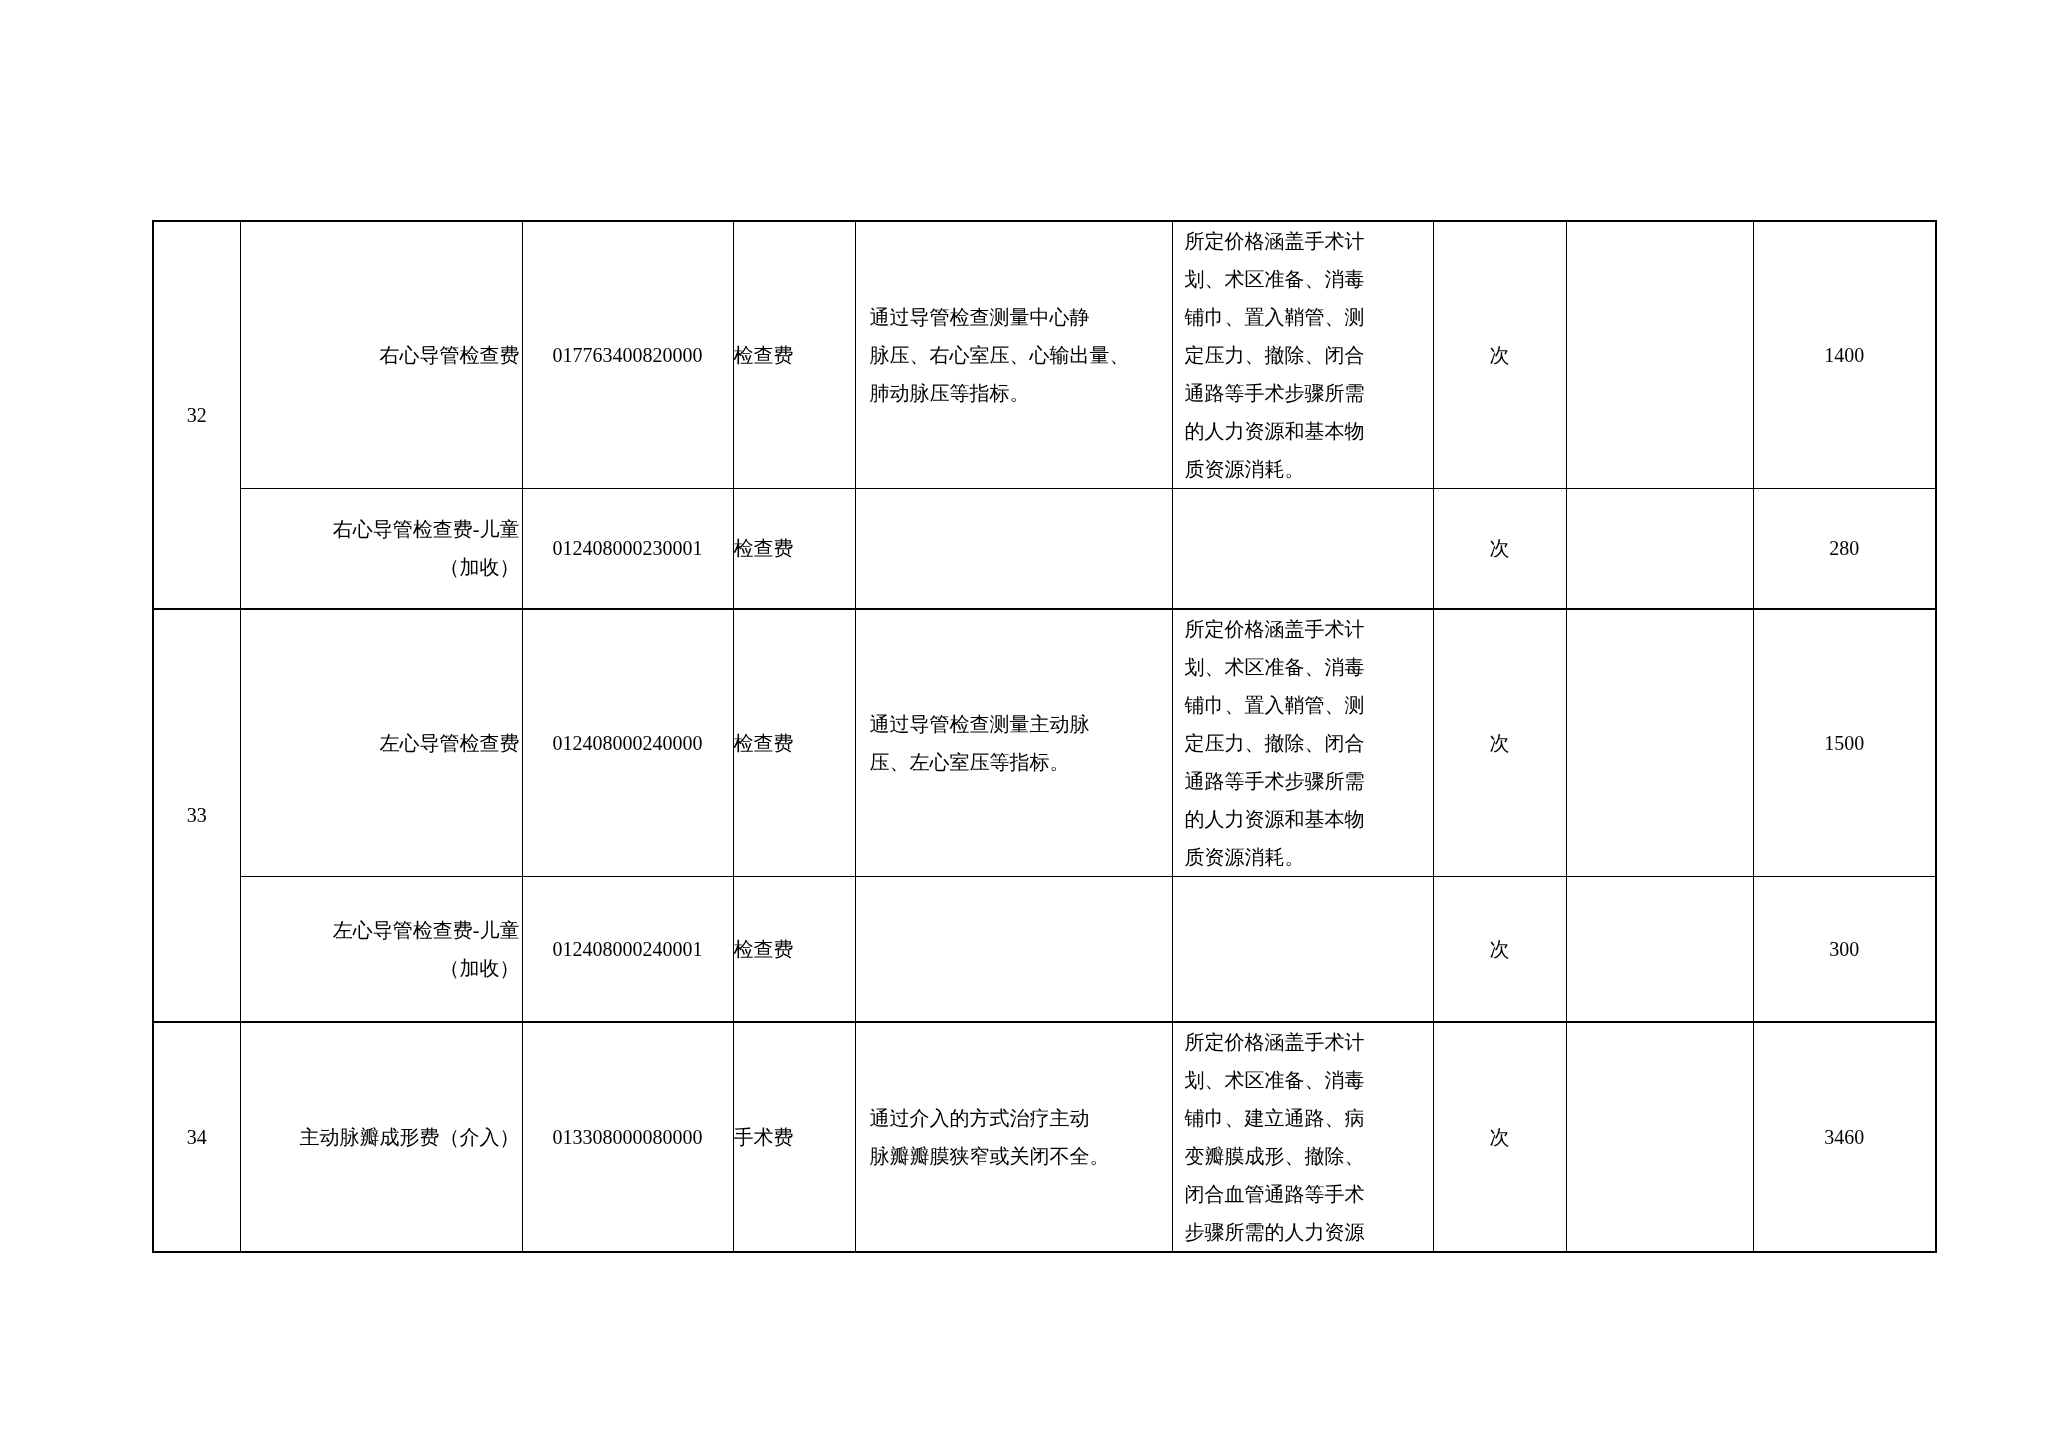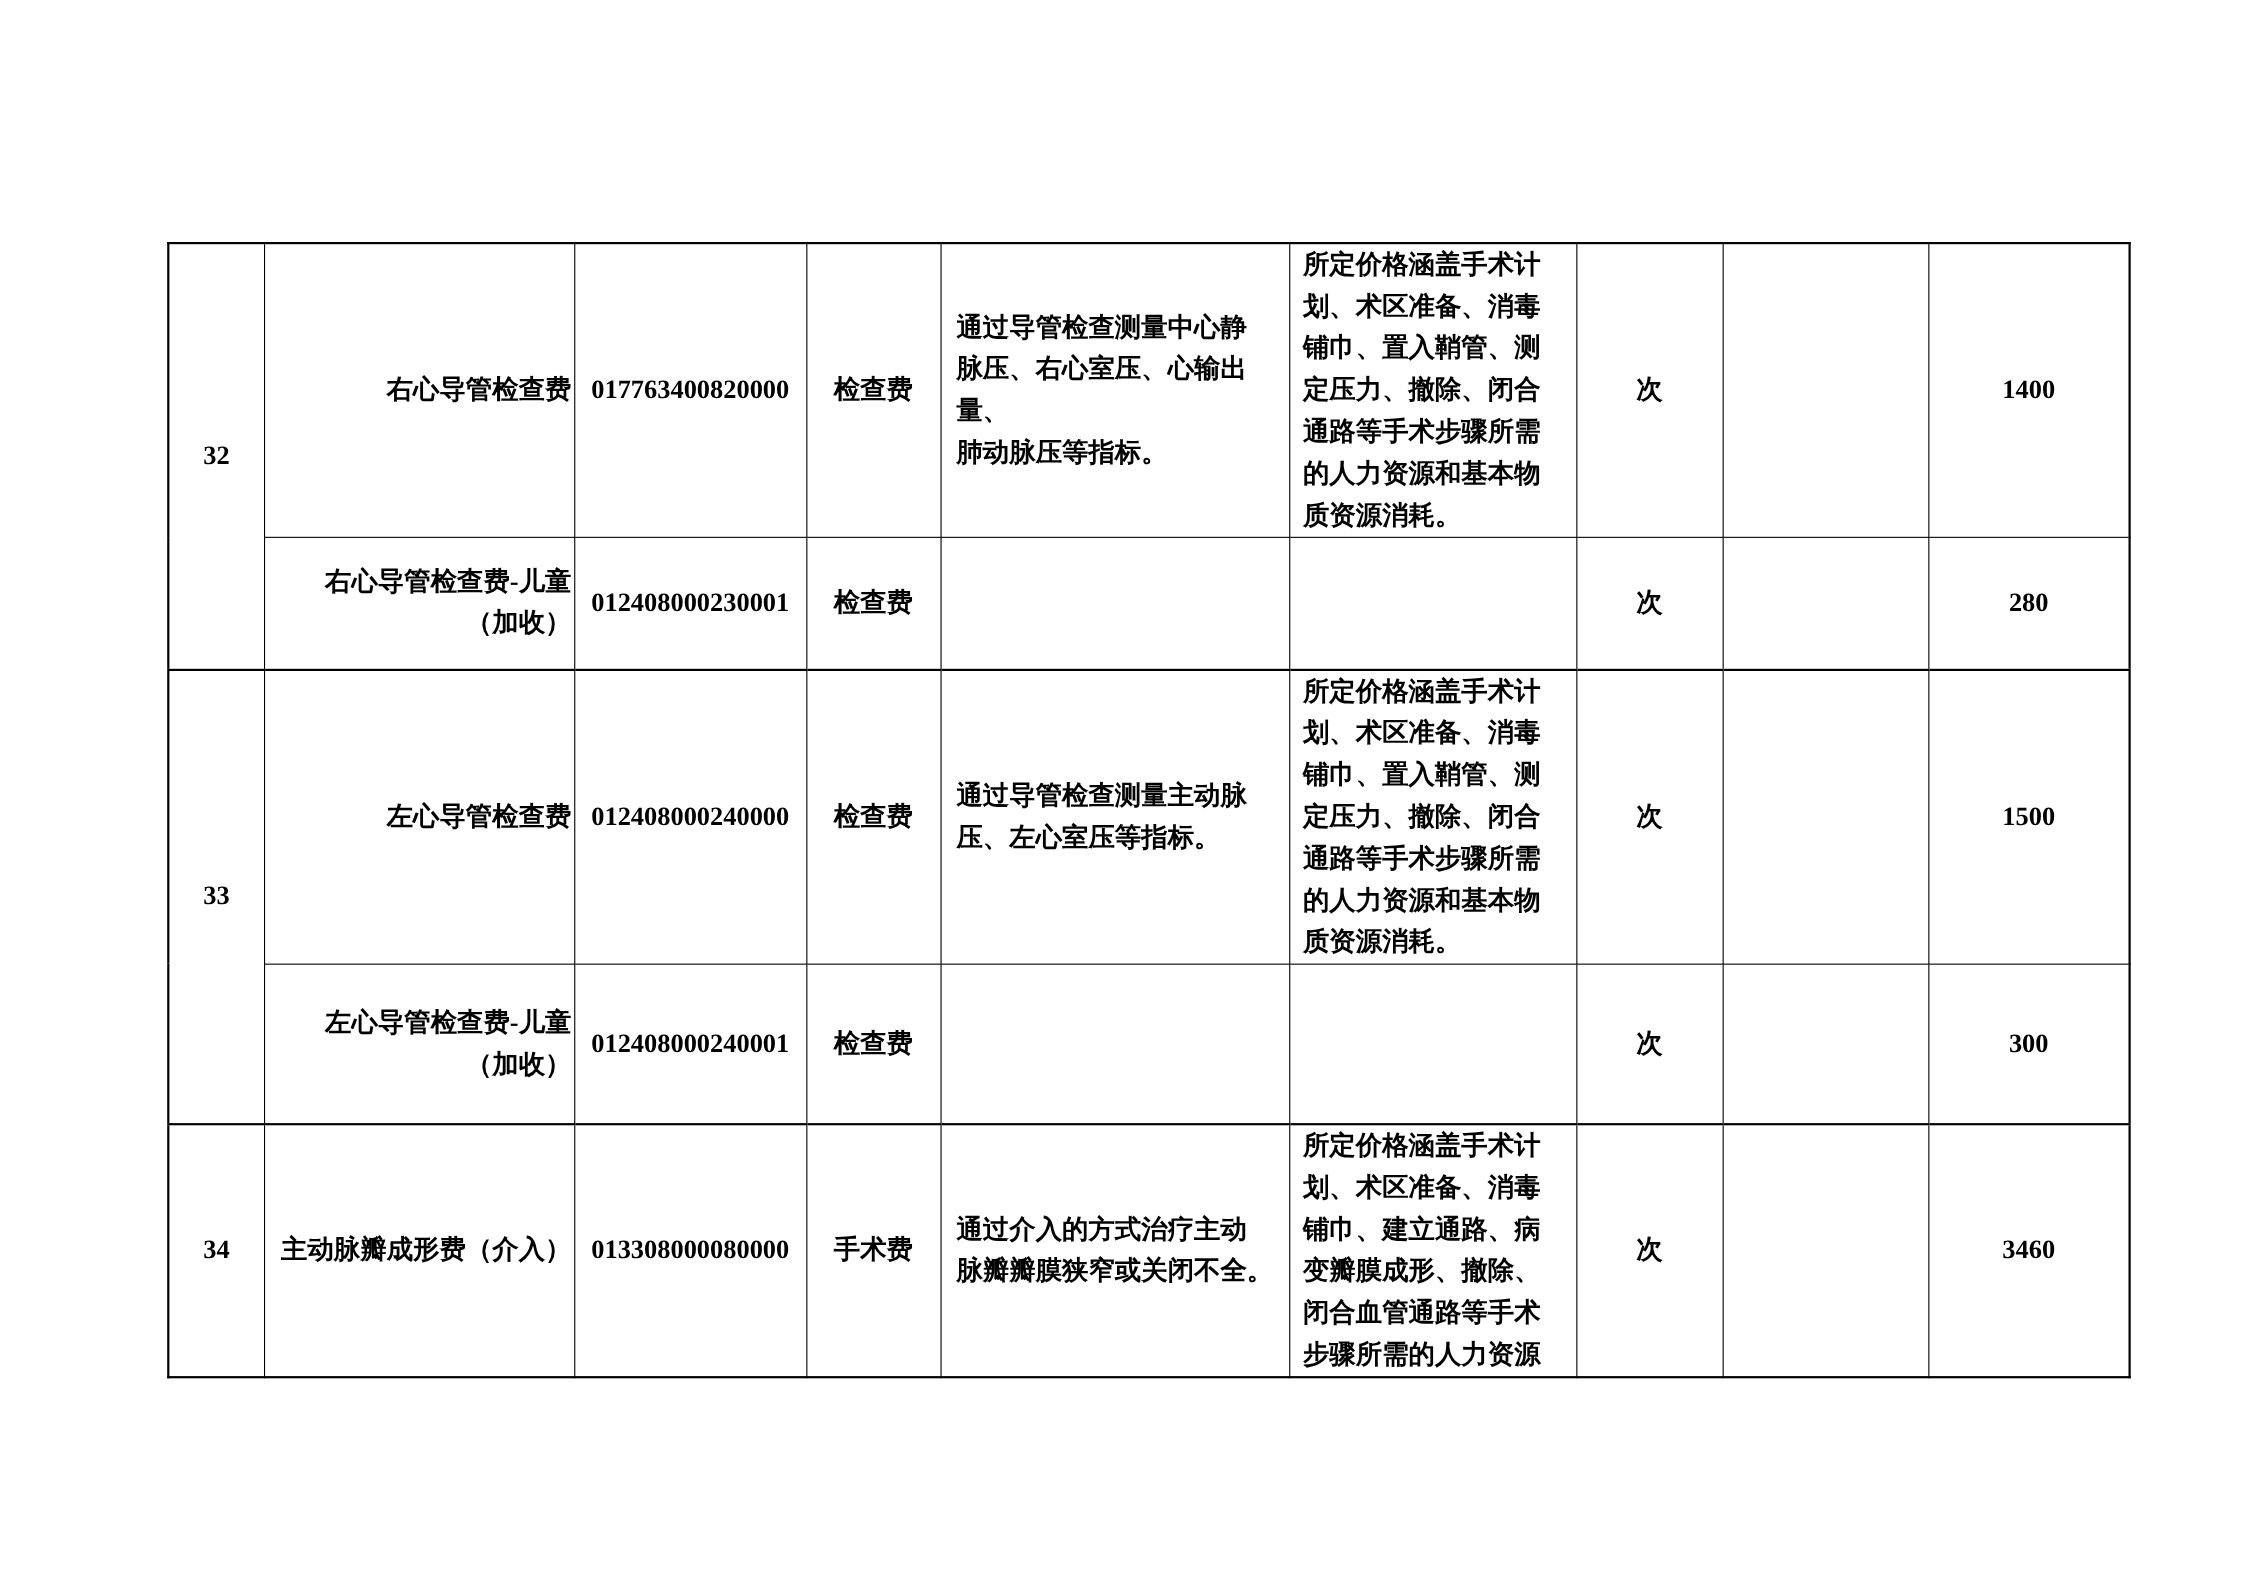--- a/index.html
+++ b/index.html
@@ -16,40 +16,39 @@
     position: absolute;
     left: 152px;
     top: 220px;
     width: 1783px;
     border-collapse: collapse;
     table-layout: fixed;
     border: 2px solid #000000;
   }
   .fee-table td {
     border: 1px solid #000000;
-    font-size: 24px;
+    font-size: 20px;
     line-height: 38px;
     vertical-align: middle;
     padding: 0;
     overflow: hidden;
     word-break: break-all;
-    font-weight: bold;
   }
   tr.group-start td { border-top: 2px solid #000000; }
   
   tr.rh-a { height: 267px; }
   tr.rh-b { height: 120px; }
   tr.rh-c { height: 259px; }
   tr.rh-d { height: 146px; }
   tr.rh-e { height: 228px; }
 
   td.c-no    { text-align: center; }
   td.c-name  { text-align: right; padding: 4px 2px 4px 12px; white-space: pre-line; }
   td.c-code  { text-align: center; }
-  td.c-fee   { text-align: center; }
+  td.c-fee   { }
   td.c-desc  { text-align: left; padding: 0 8px 0 14px; white-space: pre-line; }
   td.c-cov   { text-align: left; padding: 0 6px 0 12px; white-space: pre-line; }
   td.c-unit  { text-align: center; }
   td.c-blank { }
   td.c-price { text-align: center; }
 </style>
 </head>
 <body>
 
 <div class="page">

